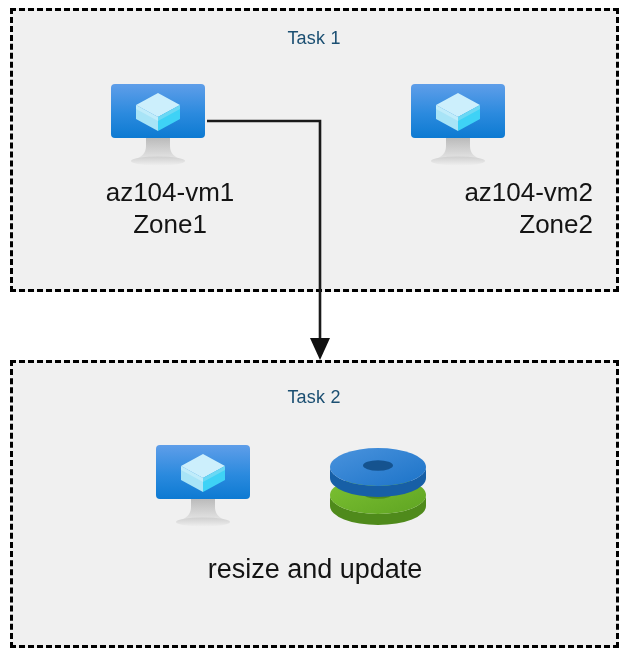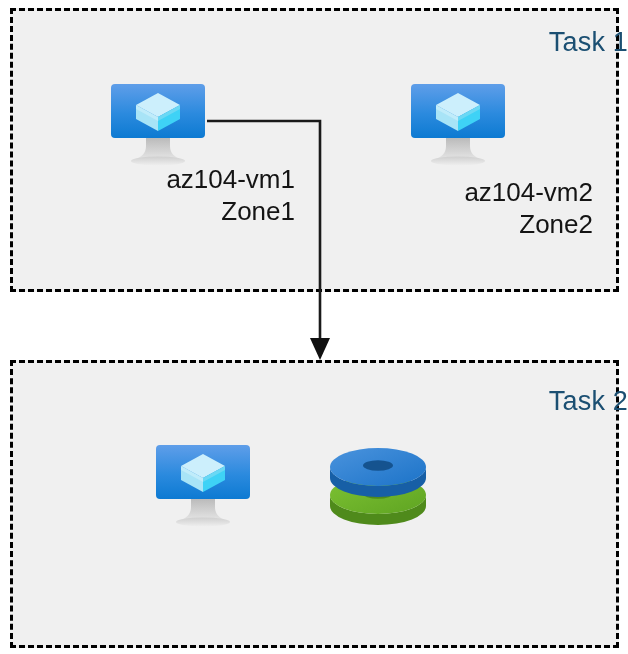--- a/index.html
+++ b/index.html
@@ -41,43 +41,43 @@
     left: 10px;
     top: 360px;
     width: 609px;
     height: 288px;
   }
 
   
   .task-title {
     position: absolute;
     width: 100%;
-    text-align: right;
+    text-align: center;
     color: #1b4f72;
-    font-size: 27px;
+    font-size: 18px;
     font-weight: 400;
     letter-spacing: 0.2px;
     line-height: 1;
     user-select: none;
   }
   #task1-title { top: 29px; }
   #task2-title { top: 388px; }
 
   
   .node-label {
     position: absolute;
     text-align: center;
     color: #141414;
     font-size: 26px;
     font-weight: 400;
     line-height: 1.24;
     white-space: pre-line;
     user-select: none;
   }
-  #vm1-label { left: 45px; top: 163px; width: 250px; text-align: right; }
+  #vm1-label { left: 45px; top: 176px; width: 250px; }
   #vm2-label { left: 343px; top: 176px; width: 250px; text-align: right; }
   #resize-label {
     left: 60px;
     top: 553px;
     width: 510px;
     font-size: 27px;
   }
 
   
   .icon-wrap {
@@ -227,19 +227,20 @@
       <path d="M5 55 a48 19 0 0 0 96 0 v11 a48 19 0 0 1 -96 0 z" fill="#4f8a1b"></path>
       <ellipse cx="53" cy="55" rx="48" ry="19" fill="url(#dgreen)"></ellipse>
       <ellipse cx="53" cy="53.5" rx="15" ry="5.2" fill="#4f8a1b"></ellipse>
 
       <path d="M5 27 a48 19 0 0 0 96 0 v11 a48 19 0 0 1 -96 0 z" fill="#175fa6"></path>
       <ellipse cx="53" cy="27" rx="48" ry="19" fill="url(#dblue)"></ellipse>
       <ellipse cx="53" cy="25.5" rx="15" ry="5.2" fill="#15538f"></ellipse>
     </svg>
   </div>
 
+  <div class="node-label" id="resize-label">resize and update</div>
 
   <svg id="connector-layer" xmlns="http://www.w3.org/2000/svg" aria-hidden="true">
     <polyline points="207,121 320,121 320,340" fill="none" stroke="#1a1a1a" stroke-width="2.6"></polyline>
     <polygon points="310,338 330,338 320,360" fill="#111111"></polygon>
   </svg>
 
 </div>
 
 </body></html>

